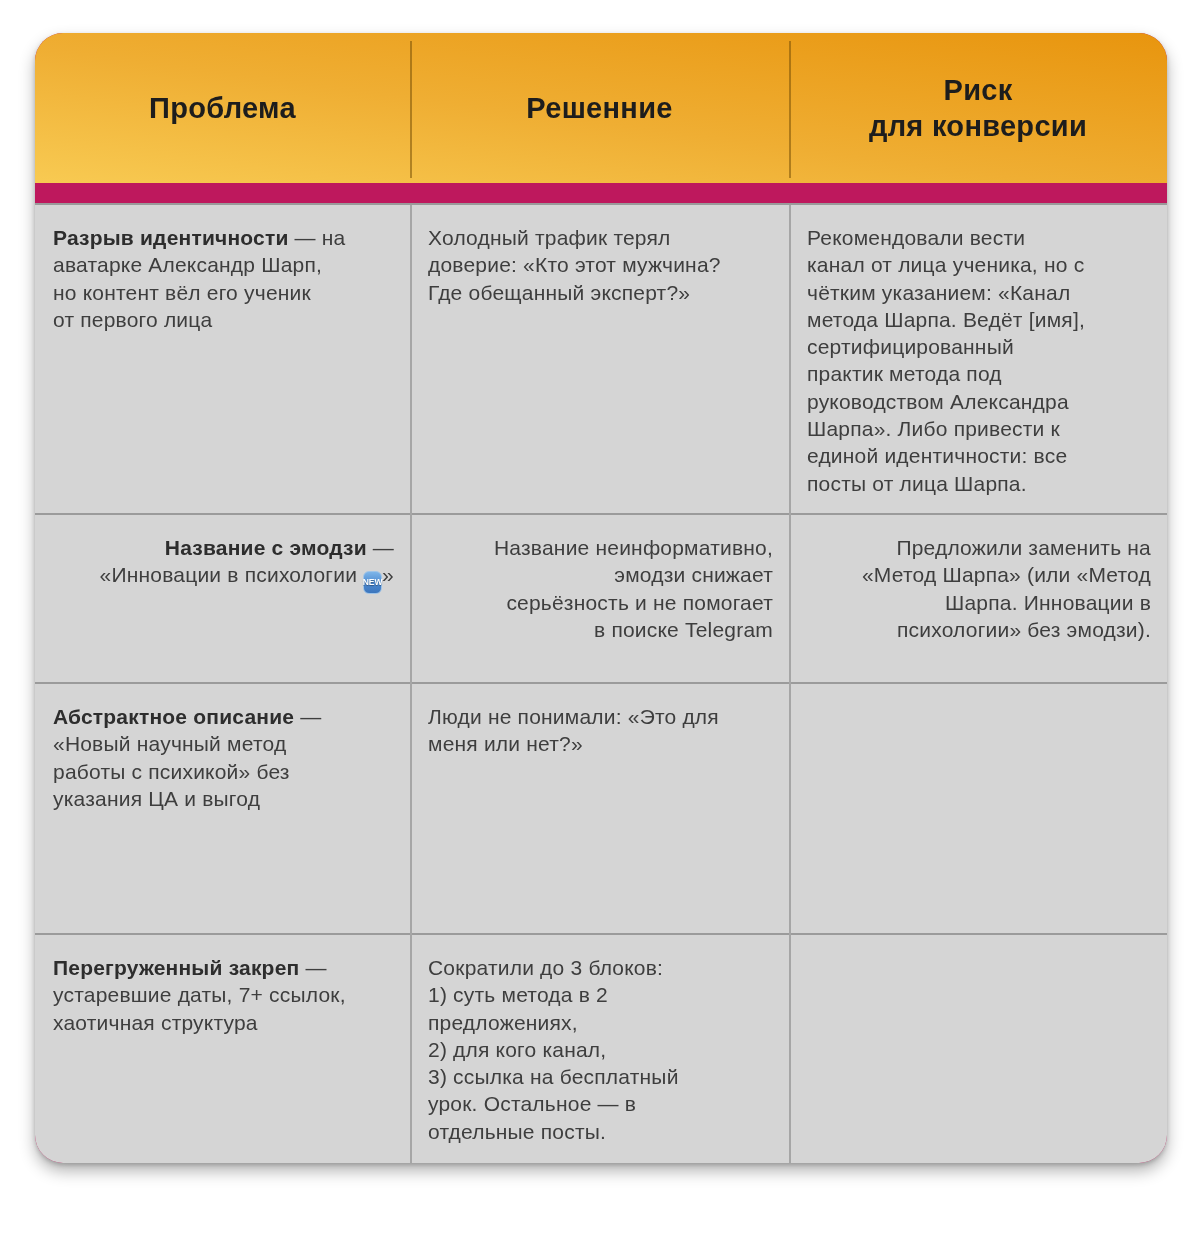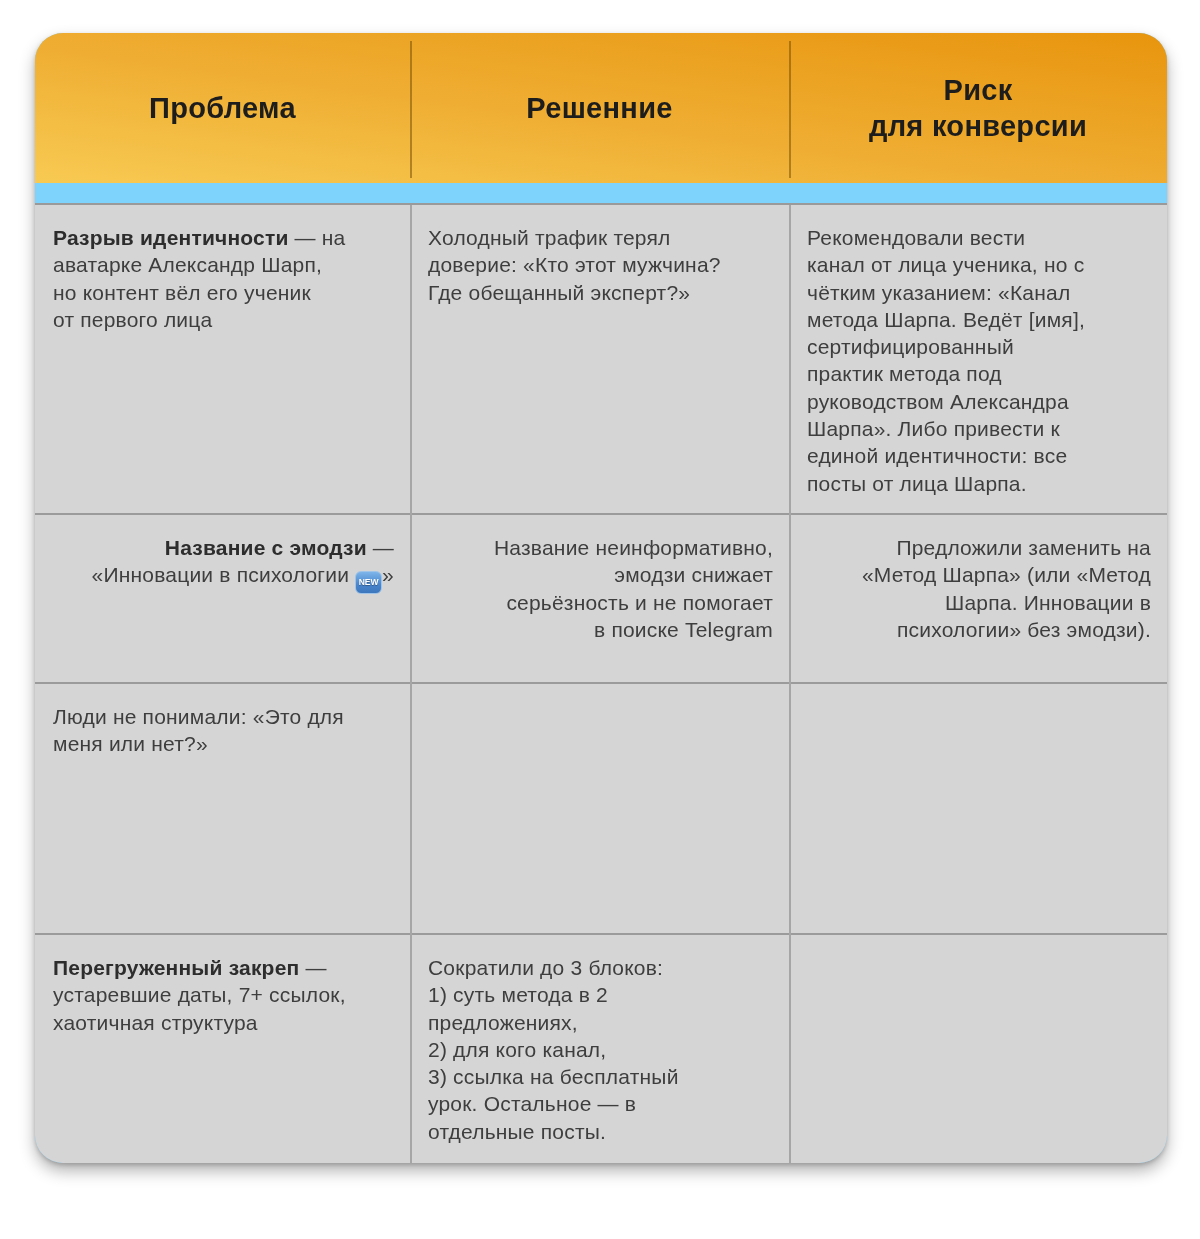--- a/index.html
+++ b/index.html
@@ -9,21 +9,21 @@
     font-family: "Liberation Sans", "DejaVu Sans", sans-serif;
     position: relative;
   }
   .card {
     position: absolute;
     left: 35px; top: 33px;
     width: 1132px; height: 1130px;
     border-radius: 28px;
     overflow: hidden;
     box-shadow: 0 8px 16px rgba(0,0,0,0.30), 0 2px 4px rgba(0,0,0,0.18);
-    background: #7dd3fc;
+    background: #be185d;
   }
   .header {
     position: relative;
     height: 150px;
     background: linear-gradient(to top right, #f8ca52 0%, #efae33 45%, #e8950e 100%);
     display: grid;
     grid-template-columns: 375px 379px 378px;
     align-items: center;
   }
   .header-cell {
@@ -75,21 +75,21 @@
     line-height: 1.3;
     color: #3e3e3e;
     white-space: pre-line;
     letter-spacing: 0.2px;
   }
   .lead { font-weight: bold; color: #2d2d2d; }
   .emoji-new {
     display: inline-flex;
     align-items: center;
     justify-content: center;
-    width: 27px; height: 23px;
+    width: 19px; height: 23px;
     border-radius: 6px;
     background: linear-gradient(to bottom, #7db5e9 0%, #4a86cd 60%, #3c76bd 100%);
     border: 1px solid #9fc4e8;
     color: #ffffff;
     font-size: 8.5px;
     font-weight: bold;
     vertical-align: -3px;
     letter-spacing: 0;
     text-shadow: 0 1px 1px rgba(0,0,0,0.35);
   }
@@ -152,20 +152,26 @@
       <div class="cell">
           <p class="cell-text">Предложили заменить на
 «Метод Шарпа» (или «Метод
 Шарпа. Инновации в
 психологии» без эмодзи).</p>
         </div>
     </div>
 
     <div class="row r3">
       <div class="cell">
+          <p class="cell-text"><span class="lead">Абстрактное описание</span><span> —
+«Новый научный метод
+работы с психикой» без
+указания ЦА и выгод</span></p>
+        </div>
+      <div class="cell">
           <p class="cell-text">Люди не понимали: «Это для
 меня или нет?»</p>
         </div>
     </div>
 
     <div class="row r4">
       <div class="cell">
           <p class="cell-text"><span class="lead">Перегруженный закреп</span><span> —
 устаревшие даты, 7+ ссылок,
 хаотичная структура</span></p>

